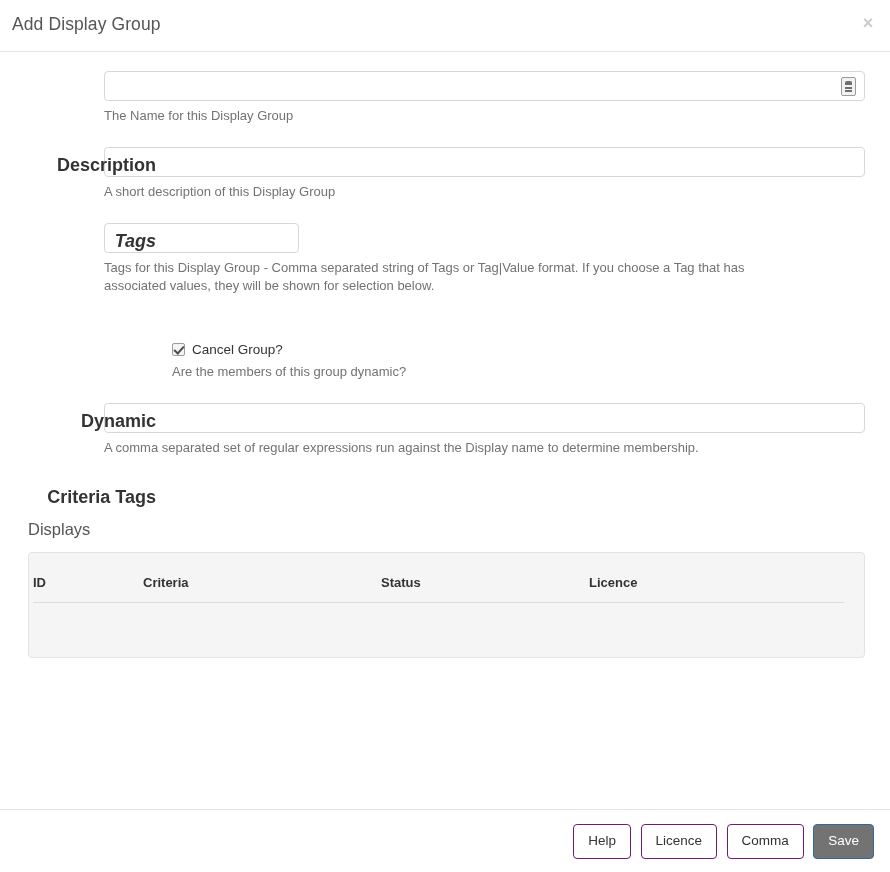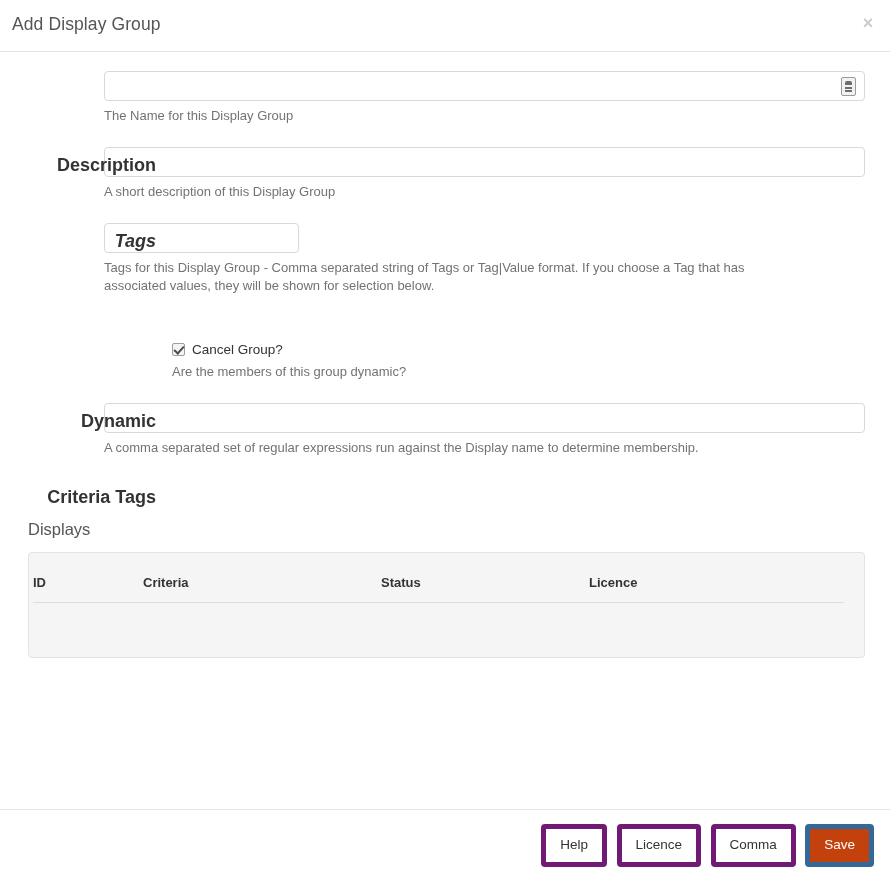--- a/index.html
+++ b/index.html
@@ -204,29 +204,29 @@
     padding: 14px 16px 0 0;
     text-align: right;
   }
   .btn {
     display: inline-block;
     font-size: 13.5px;
     font-family: "Liberation Sans", sans-serif;
     line-height: 1;
     padding: 9px 14px 10px 14px;
     border-radius: 4px;
-    border: 5px solid #701a75;
+    border: 1px solid #701a75;
     background: #ffffff;
     color: #333333;
     cursor: pointer;
     margin-left: 5px;
     min-width: 56px;
   }
   .btn-primary {
-    background: #c2410c;
+    background: #737373;
     border-color: #346898;
     color: #ffffff;
   }
 </style>
 </head>
 <body>
 
 <div class="modal">
 
   <div class="modal-header">

